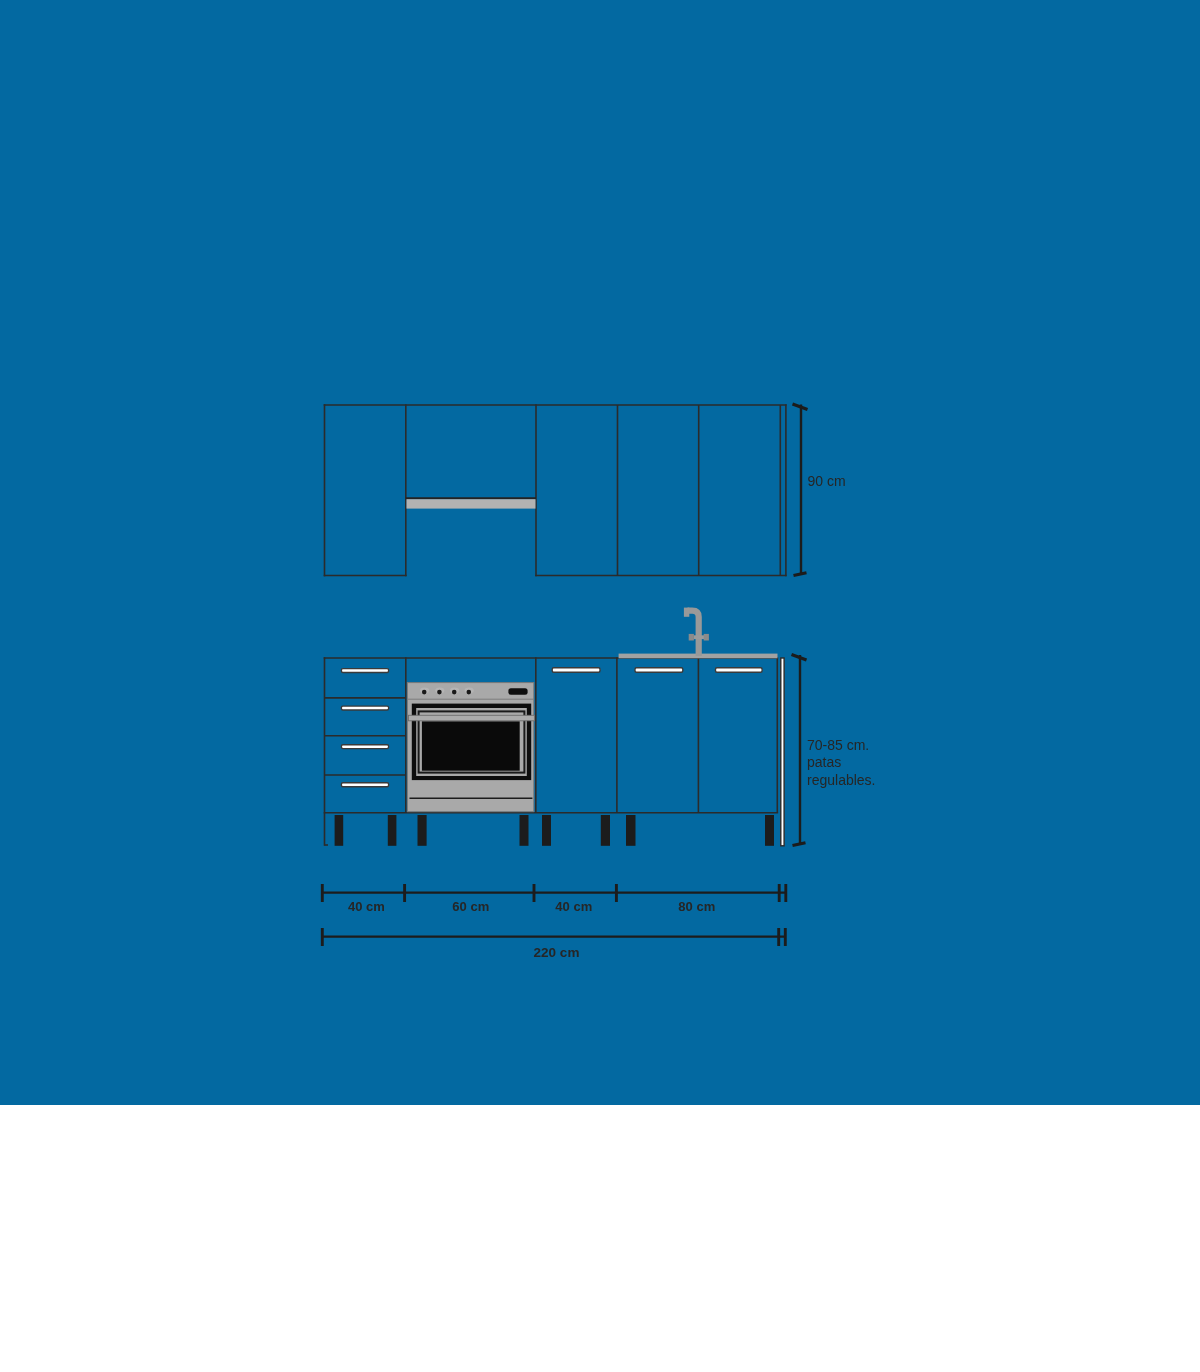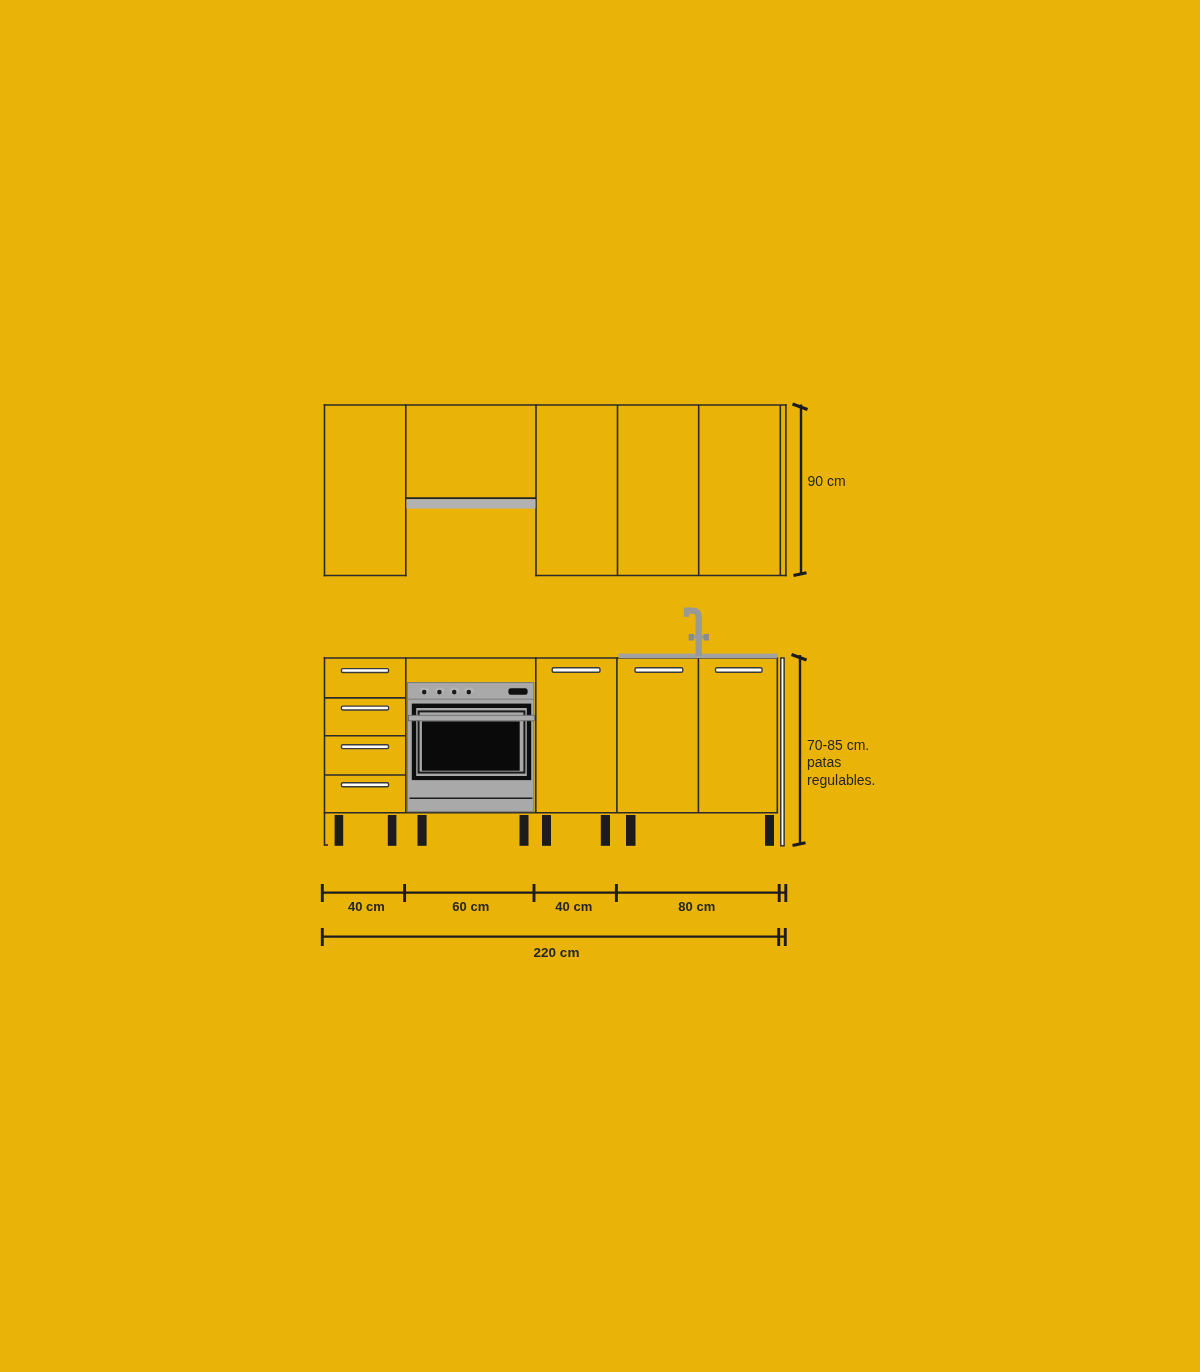--- a/index.html
+++ b/index.html
@@ -1,16 +1,16 @@
 <!DOCTYPE html>
 <html><head>
 <meta charset="utf-8">
 <style>
   html,body{margin:0;padding:0;background:#ffffff;}
-  .page{position:relative;width:1200px;height:1372px;background:#eab308;overflow:hidden;}
+  .page{position:relative;width:1200px;height:1105px;background:#0369a1;overflow:hidden;}
   svg{position:absolute;left:0;top:0;}
   text{font-family:"Liberation Sans", sans-serif;fill:#262626;}
 </style>
 </head>
 <body>
 <div class="page">
 <svg width="1200" height="1372" viewBox="0 0 1200 1372">
 
   <g stroke="#2b2b2b" stroke-width="1.6" fill="none">
 

